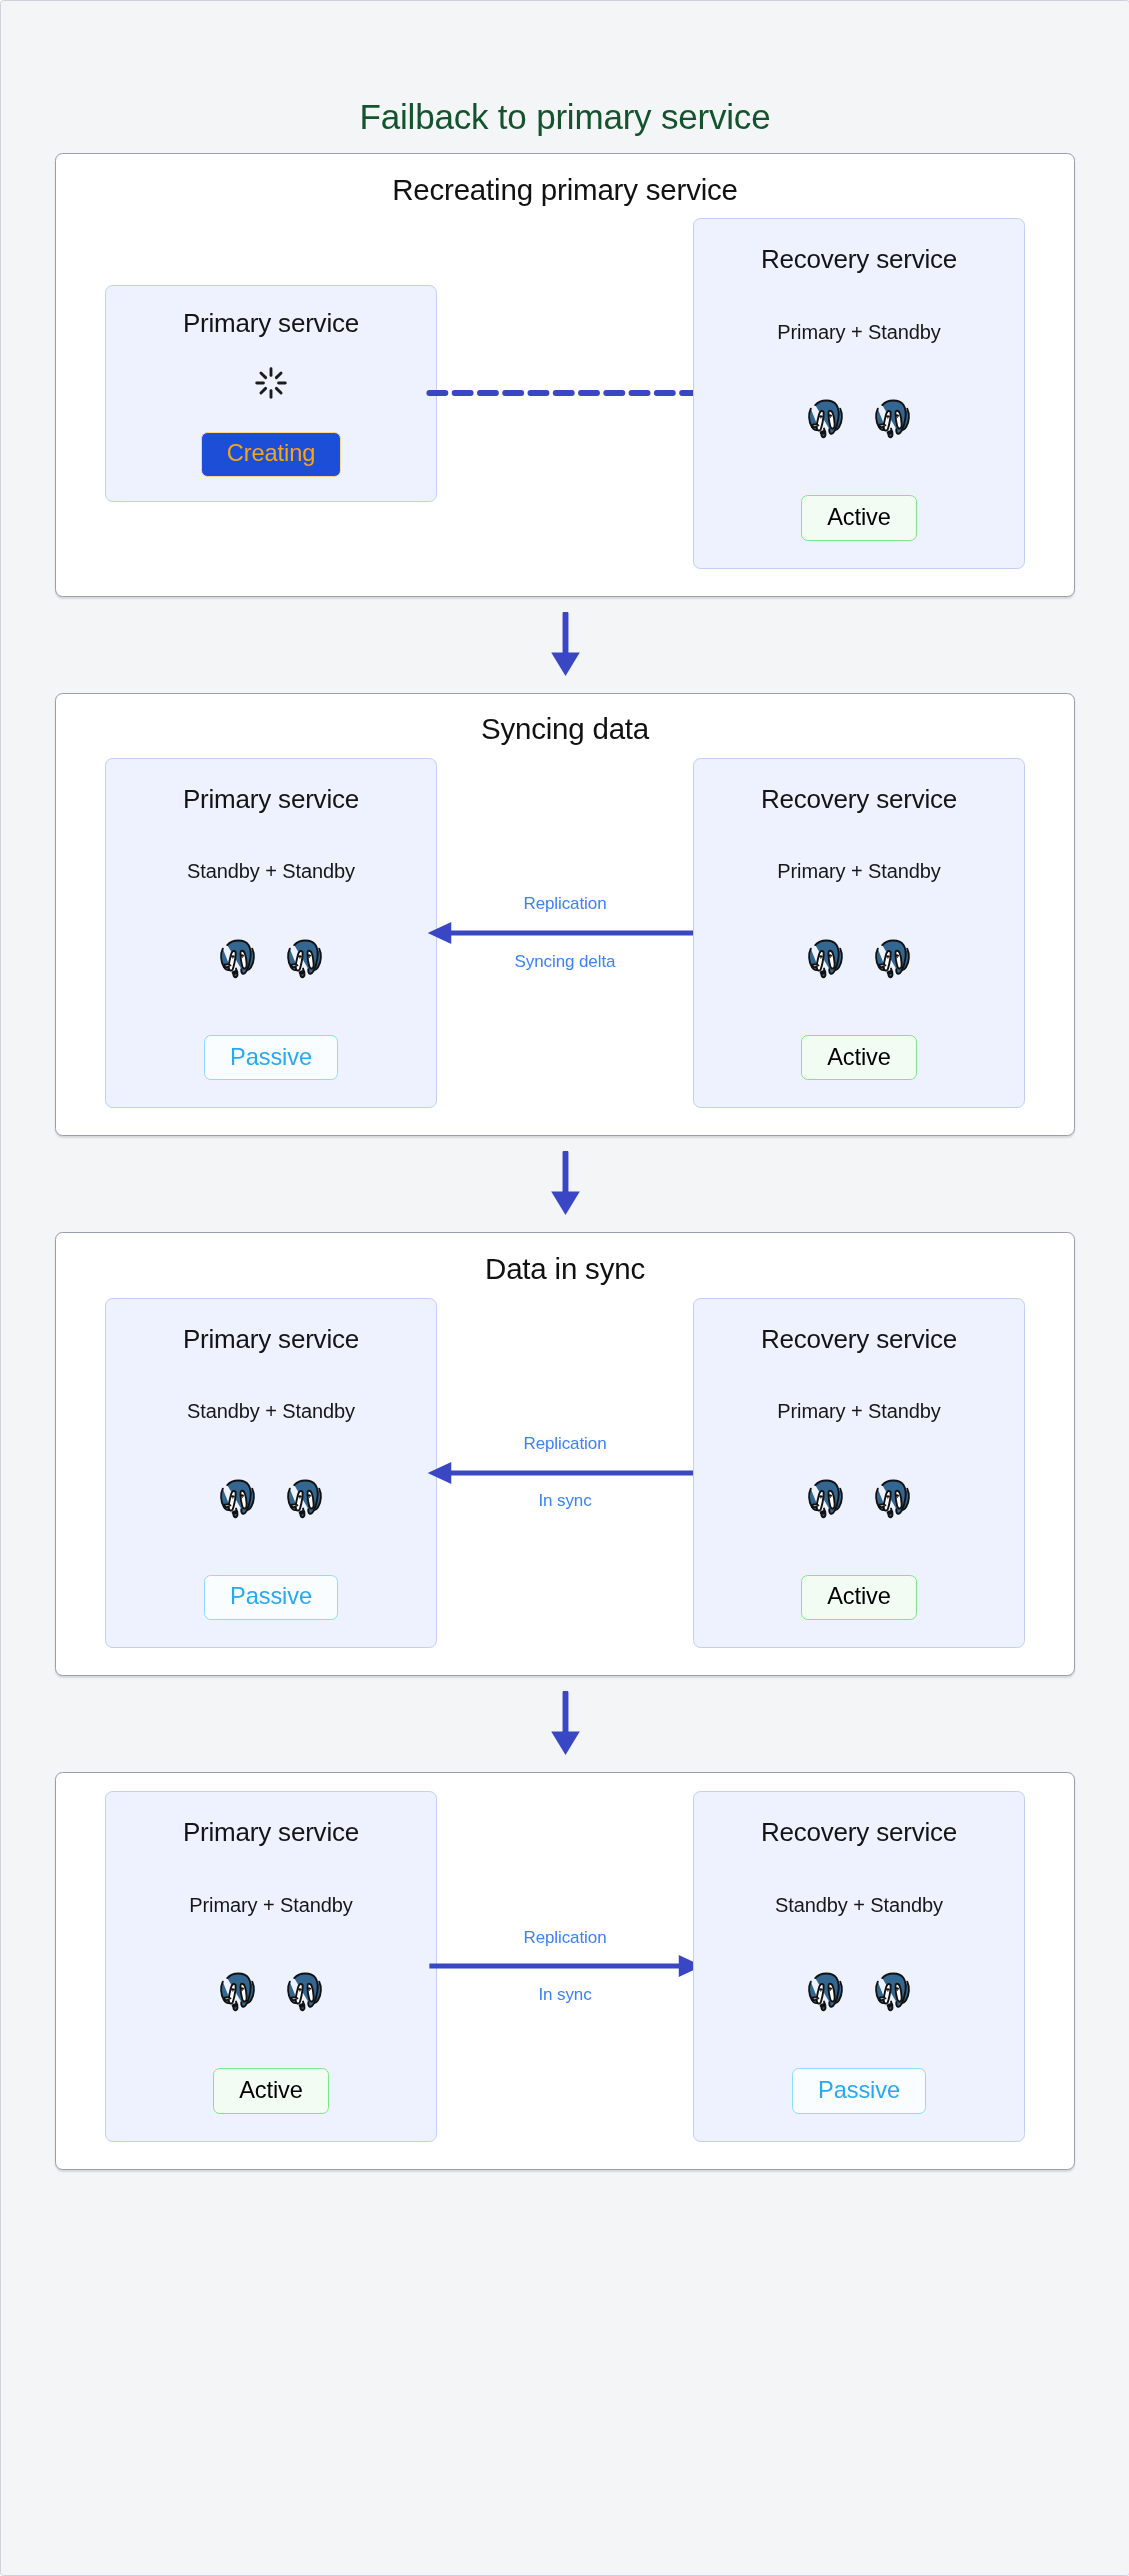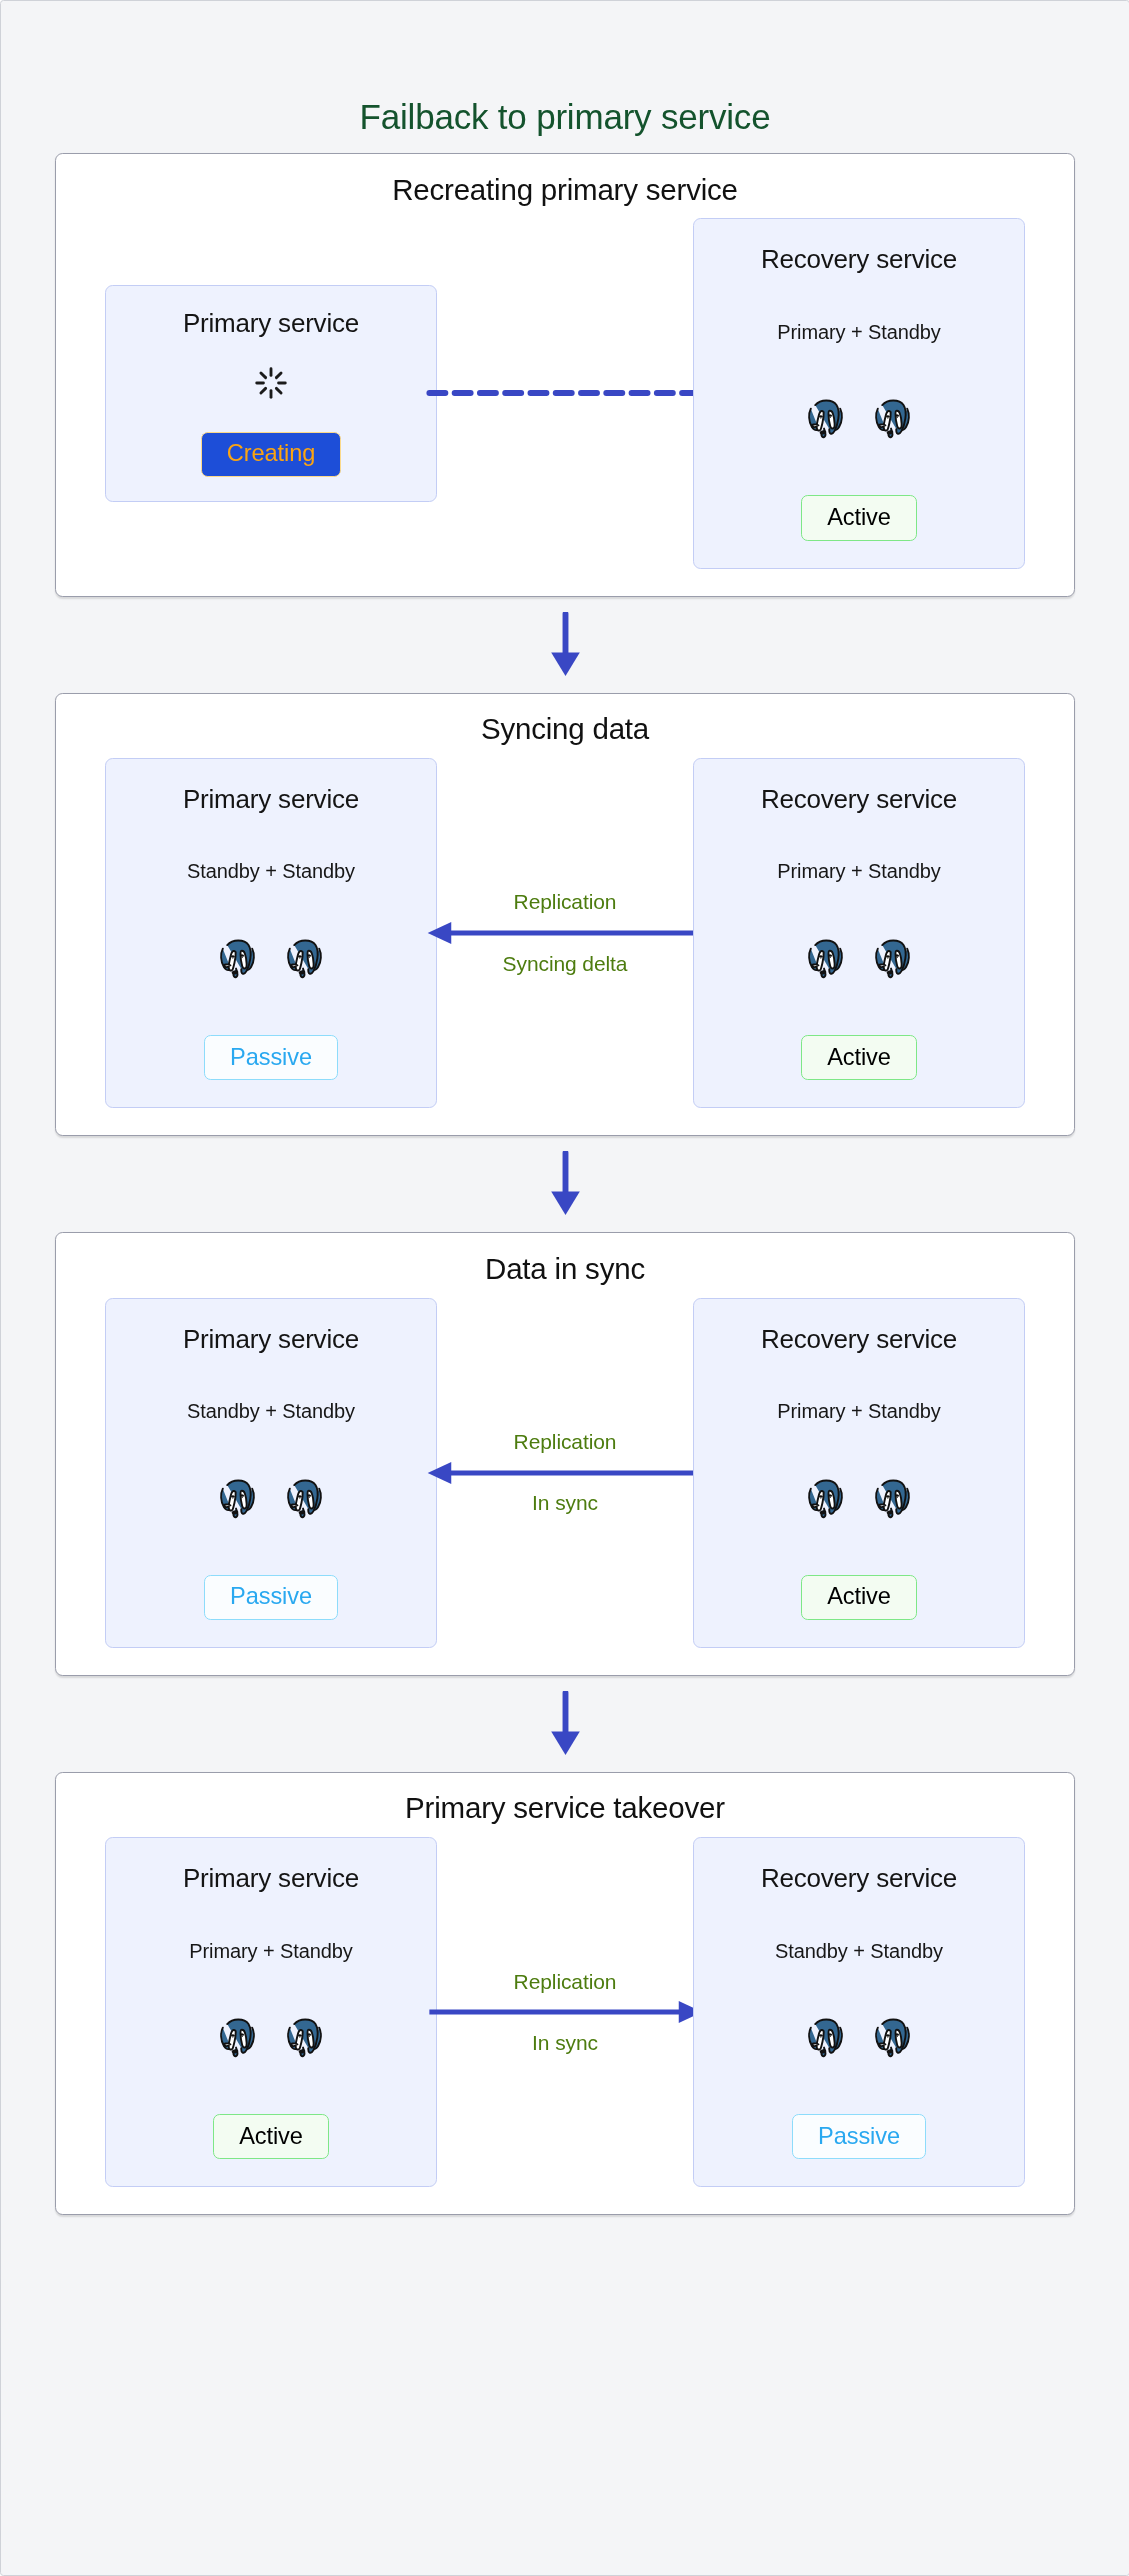--- a/index.html
+++ b/index.html
@@ -130,22 +130,22 @@
     flex: 1;
     display: flex;
     flex-direction: column;
     align-items: center;
     justify-content: center;
     align-self: center;
     min-width: 0;
   }
 
   .conn-label {
-    font-size: 21px;
-    color: #4d7c0f;
+    font-size: 17px;
+    color: #3b82f6;
     letter-spacing: -0.1px;
     white-space: nowrap;
   }
   .conn-label.top    { margin-bottom: 7.6px; }
   .conn-label.bottom { margin-top: 7.6px; }
 
   .conn-arrow { display: block; }
 
   
   .flow-arrow {
@@ -422,21 +422,20 @@
   </div>
     </div>
   </div>
       <div class="flow-arrow">
         <svg width="37" height="66" viewBox="0 0 44 78">
     <line x1="22" y1="2" x2="22" y2="52" stroke="#3947c4" stroke-width="7" stroke-linecap="round"></line>
     <polygon points="22,76 5,48 39,48" fill="#3947c4"></polygon>
   </svg>
       </div>
       <div class="stage">
-    <div class="stage-title">Primary service takeover</div>
     <div class="stage-body">
       <div class="service-card tall">
     <div class="service-name">Primary service</div>
     <div class="service-roles">Primary + Standby</div>
     <div class="pg-row">
               <svg class="pg-icon" viewBox="0 0 64 64">
     <g stroke="#111" stroke-width="2.6" stroke-linecap="round" stroke-linejoin="round">
       <path fill="#336791" d="M12 20c-3.5 7-3 17 1.5 25 2 3.6 5.2 5 7 3.6 1.4-1.1 1.1-3.4.6-5.6"></path>
       <path fill="#336791" d="M52 20c3.5 7 3 17-1.5 25-2 3.6-5.2 5-7 3.6-1.4-1.1-1.1-3.4-.6-5.6"></path>
       <path fill="#336791" d="M18 15c4-4.5 10-6.2 15-6.2S44 10.5 47 15c3.2 4.8 3.4 12 2.4 19-.9 6.4-3 12.6-5.2 16.6-1.4 2.6-3.6 4-5.4 3.2-1.8-.8-1.8-3.4-1.6-6"></path>

